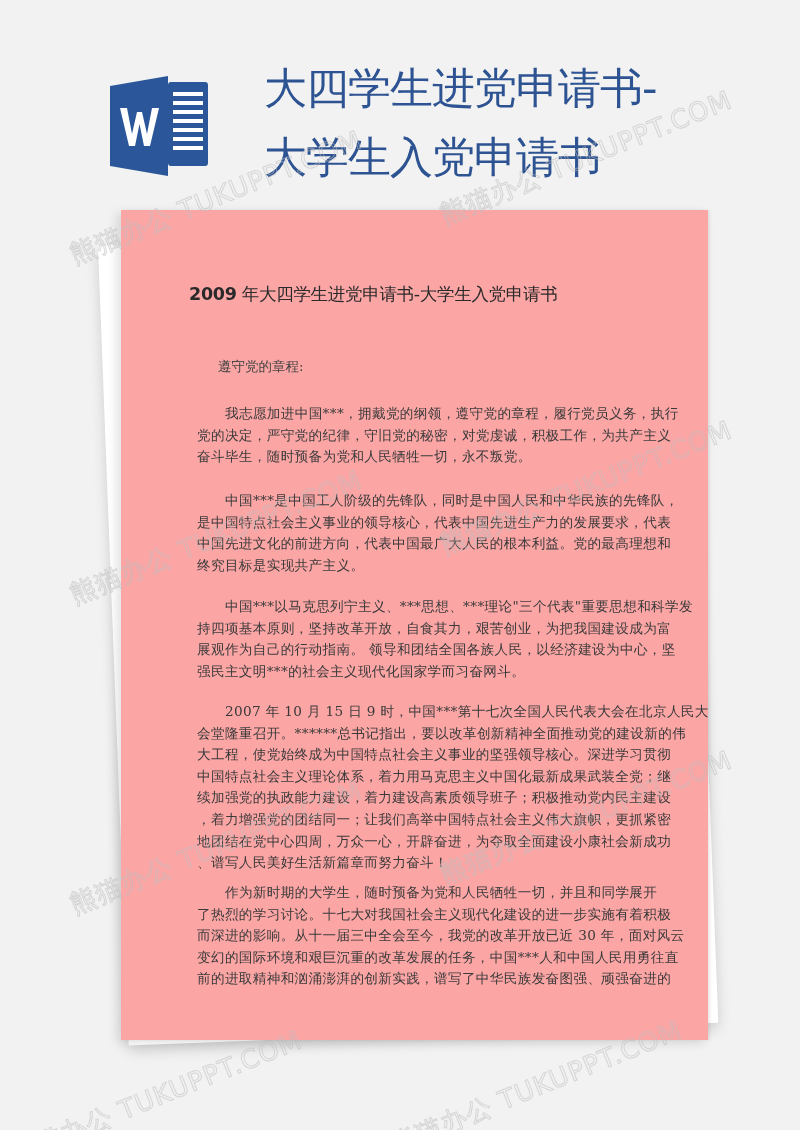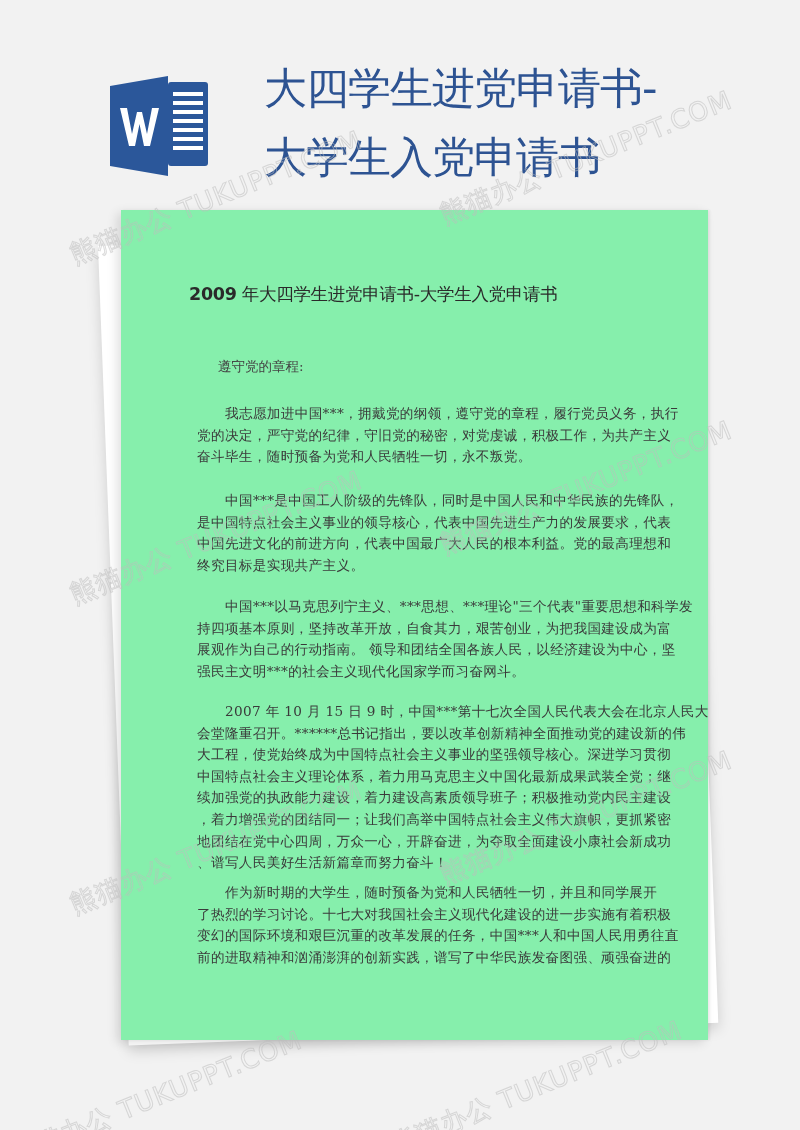--- a/index.html
+++ b/index.html
@@ -19,21 +19,21 @@
   .title-line.l1 { top: 64px; }
   .title-line.l2 { top: 116px; margin-top: 17px; }
 
   .back-page {
     position: absolute; left: 98px; top: 246px; width: 590px; height: 800px;
     background: #fff; transform: rotate(-2.2deg); transform-origin: left top;
     box-shadow: 0 6px 14px rgba(0,0,0,0.15);
   }
   .page {
     position: absolute; left: 121px; top: 210px; width: 587px; height: 830px;
-    background: #86efac;
+    background: #fca5a5;
     box-shadow: -4px 3px 10px rgba(0,0,0,0.12), 2px 0 2px rgba(0,0,0,0.06);
     overflow: hidden;
   }
   .doc-title {
     position: absolute; left: 68px; top: 72px;
     font-family: "DejaVu Sans", "Liberation Sans", sans-serif;
     font-size: 17.5px; color: #2a2a2a; white-space: nowrap; letter-spacing: -0.3px;
   }
   .doc-title b { font-weight: bold; }
   .salutation { position: absolute; left: 97px; top: 148px; font-size: 13.5px; color: #444; }
@@ -103,20 +103,21 @@
     <span class="ln">中国特点社会主义理论体系，着力用马克思主义中国化最新成果武装全党；继</span>
     <span class="ln">续加强党的执政能力建设，着力建设高素质领导班子；积极推动党内民主建设</span>
     <span class="ln">，着力增强党的团结同一；让我们高举中国特点社会主义伟大旗帜，更抓紧密</span>
     <span class="ln">地团结在党中心四周，万众一心，开辟奋进，为夺取全面建设小康社会新成功</span>
     <span class="ln">、谱写人民美好生活新篇章而努力奋斗！</span>
   </div>
 
   <div class="para" style="top:672px;">
     <span class="ln first">作为新时期的大学生，随时预备为党和人民牺牲一切，并且和同学展开</span>
     <span class="ln">了热烈的学习讨论。十七大对我国社会主义现代化建设的进一步实施有着积极</span>
+    <span class="ln">而深进的影响。从十一届三中全会至今，我党的改革开放已近 30 年，面对风云</span>
     <span class="ln">变幻的国际环境和艰巨沉重的改革发展的任务，中国***人和中国人民用勇往直</span>
     <span class="ln">前的进取精神和汹涌澎湃的创新实践，谱写了中华民族发奋图强、顽强奋进的</span>
   </div>
 </div>
 
 <div class="watermark" style="left:60px; top:180px;">熊猫办公 TUKUPPT.COM</div>
 <div class="watermark" style="left:430px; top:140px;">熊猫办公 TUKUPPT.COM</div>
 <div class="watermark" style="left:60px; top:520px;">熊猫办公 TUKUPPT.COM</div>
 <div class="watermark" style="left:430px; top:470px;">熊猫办公 TUKUPPT.COM</div>
 <div class="watermark" style="left:60px; top:830px;">熊猫办公 TUKUPPT.COM</div>

